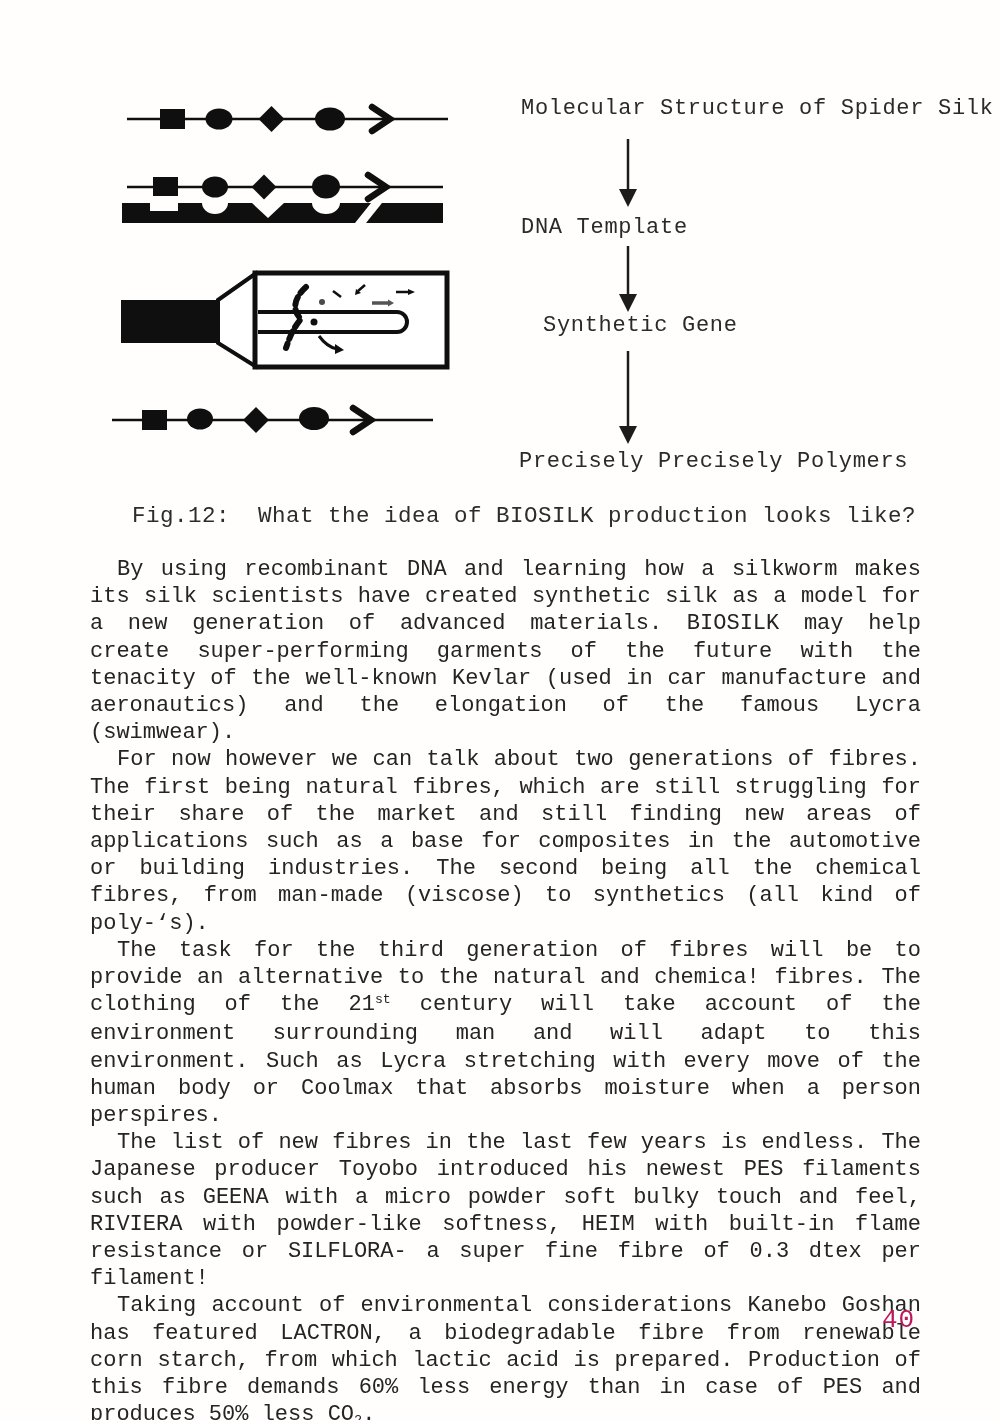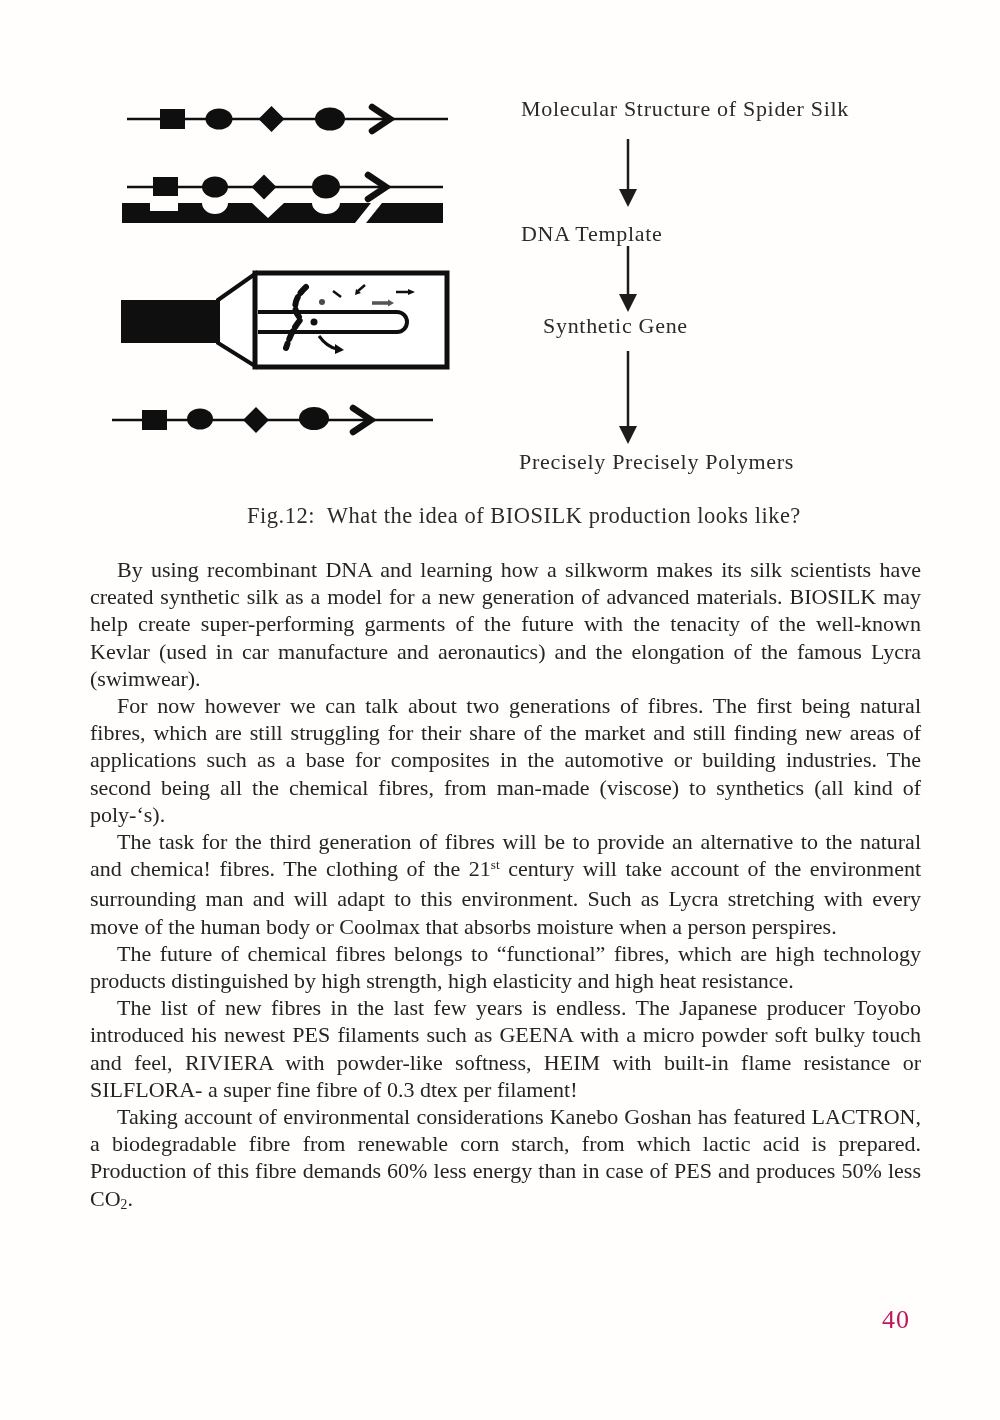--- a/index.html
+++ b/index.html
@@ -1,19 +1,19 @@
 <!DOCTYPE html>
 <html><head>
 <meta charset="utf-8">
 <style>
   html,body { margin:0; padding:0; background:#ffffff; }
   .page {
     position:relative; width:1000px; height:1420px;
     background:#fffefd;
-    font-family:Liberation Serif, serif;
+    font-family:Liberation Mono, monospace;
     color:#222222; overflow:hidden;
   }
   svg { display:block; }
   .diagram-svg { position:absolute; left:100px; top:85px; }
   .flow-label {
     position:absolute; font-size:22px; letter-spacing:0.7px;
     white-space:nowrap; color:#2a2a2a;
   }
   .down-arrow { position:absolute; left:615px; }
   .caption {
@@ -90,21 +90,21 @@
     </g>
   </svg>
 
   <div class="flow-label" style="left:521px; top:96px;">Molecular Structure of Spider Silk</div>
 
   <svg class="down-arrow" style="top:139px;" width="26" height="68" viewBox="0 0 26 68" aria-hidden="true">
     <line x1="13" y1="0" x2="13" y2="52" stroke="#1c1c1c" stroke-width="2.5"></line>
     <polygon points="4,50 22,50 13,68" fill="#1c1c1c"></polygon>
   </svg>
 
-  <div class="flow-label" style="left:521px; top:221px;">DNA Template</div>
+  <div class="flow-label" style="left:521px; top:215px;">DNA Template</div>
 
   <svg class="down-arrow" style="top:246px;" width="26" height="66" viewBox="0 0 26 66" aria-hidden="true">
     <line x1="13" y1="0" x2="13" y2="50" stroke="#1c1c1c" stroke-width="2.5"></line>
     <polygon points="4,48 22,48 13,66" fill="#1c1c1c"></polygon>
   </svg>
 
   <div class="flow-label" style="left:543px; top:313px;">Synthetic Gene</div>
 
   <svg class="down-arrow" style="top:351px;" width="26" height="93" viewBox="0 0 26 93" aria-hidden="true">
     <line x1="13" y1="0" x2="13" y2="77" stroke="#1c1c1c" stroke-width="2.5"></line>
@@ -112,20 +112,19 @@
   </svg>
 
   <div class="flow-label" style="left:519px; top:449px;">Precisely Precisely Polymers</div>
 
   <div class="caption">Fig.12:  What the idea of BIOSILK production looks like?</div>
 
   <div class="body-text">
     <p><span>By using recombinant DNA and learning how a silkworm makes its silk scientists have created synthetic silk as a model for a new generation of advanced materials. BIOSILK may help create super-performing garments of the future with the tenacity of the well-known Kevlar (used in car manufacture and aeronautics) and the elongation of the famous Lycra (swimwear).</span></p>
     <p><span>For now however we can talk about two generations of fibres. The first being natural fibres, which are still struggling for their share of the market and still finding new areas of applications such as a base for composites in the automotive or building industries. The second being all the chemical fibres, from man-made (viscose) to synthetics (all kind of poly-‘s).</span></p>
     <p><span>The task for the third generation of fibres will be to provide an alternative to the natural and chemica! fibres. The clothing of the 21</span><sup>st</sup><span> century will take account of the environment surrounding man and will adapt to this environment. Such as Lycra stretching with every move of the human body or Coolmax that absorbs moisture when a person perspires.</span></p>
-    <p><span>The future of chemical fibres belongs to “functional” fibres, which are high technology products distinguished by high strength, high elasticity and high heat resistance.</span></p>
     <p><span>The list of new fibres in the last few years is endless.  The Japanese producer Toyobo introduced his newest PES filaments such as GEENA with a micro powder soft bulky touch and feel, RIVIERA with powder-like softness, HEIM with built-in flame resistance or SILFLORA- a super fine fibre of 0.3 dtex per filament!</span></p>
     <p><span>Taking account of environmental considerations Kanebo Goshan has featured LACTRON, a biodegradable fibre from renewable corn starch, from which lactic acid is prepared. Production of this fibre demands 60% less energy than in case of PES and produces 50% less CO</span><sub>2</sub><span>.</span></p>
   </div>
 
   <div class="page-number">40</div>
 
 </div>
 
 </body></html>

